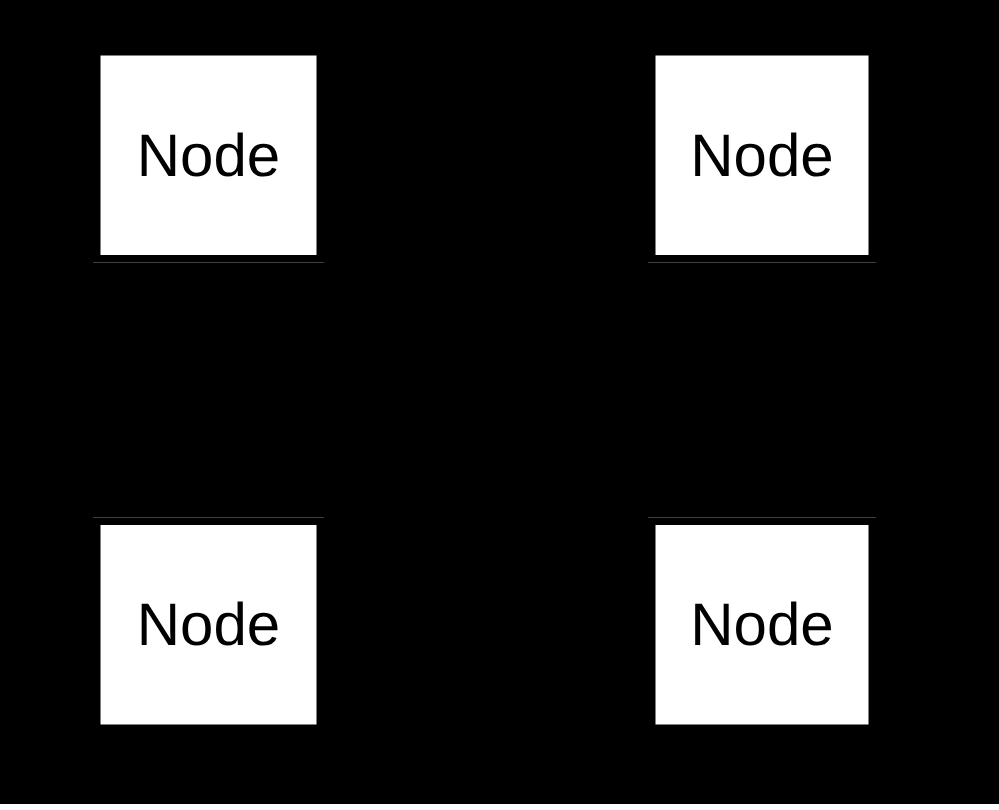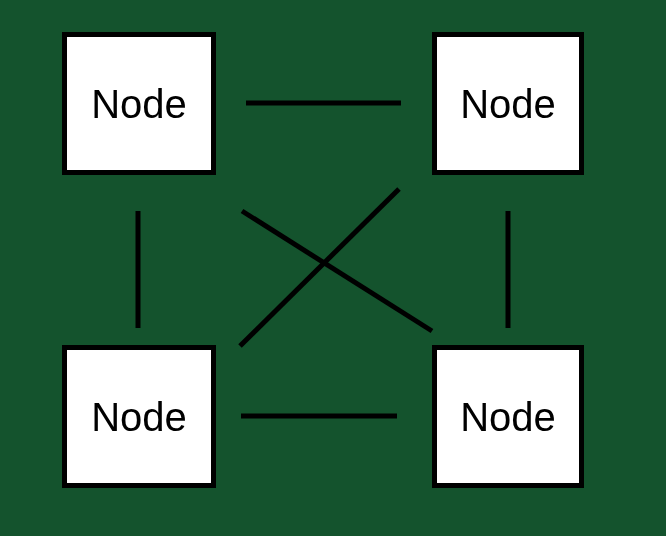--- a/index.html
+++ b/index.html
@@ -41,21 +41,21 @@
     font-weight: 400;
     letter-spacing: 0px;
     line-height: 1;
     white-space: nowrap;
     -webkit-font-smoothing: antialiased;
   }
 </style>
 </head>
 <body>
 
-<div id="diagram-canvas" style="width: 666px; height: 536px; background: #14532d;">
+<div id="diagram-canvas" style="width: 666px; height: 536px; background: #000000;">
 
   <svg id="edge-layer" viewBox="0 0 666 540" width="666" height="540" xmlns="http://www.w3.org/2000/svg">
     <line stroke="#000000" stroke-width="5" stroke-linecap="butt" x1="246" y1="103" x2="401" y2="103"></line>
     <line stroke="#000000" stroke-width="5" stroke-linecap="butt" x1="241" y1="416" x2="397" y2="416"></line>
     <line stroke="#000000" stroke-width="5" stroke-linecap="butt" x1="138" y1="211" x2="138" y2="328"></line>
     <line stroke="#000000" stroke-width="5" stroke-linecap="butt" x1="508" y1="211" x2="508" y2="328"></line>
     <line stroke="#000000" stroke-width="5" stroke-linecap="butt" x1="242" y1="211" x2="432" y2="331"></line>
     <line stroke="#000000" stroke-width="5" stroke-linecap="butt" x1="240" y1="346" x2="399" y2="189"></line>
   </svg>
 

